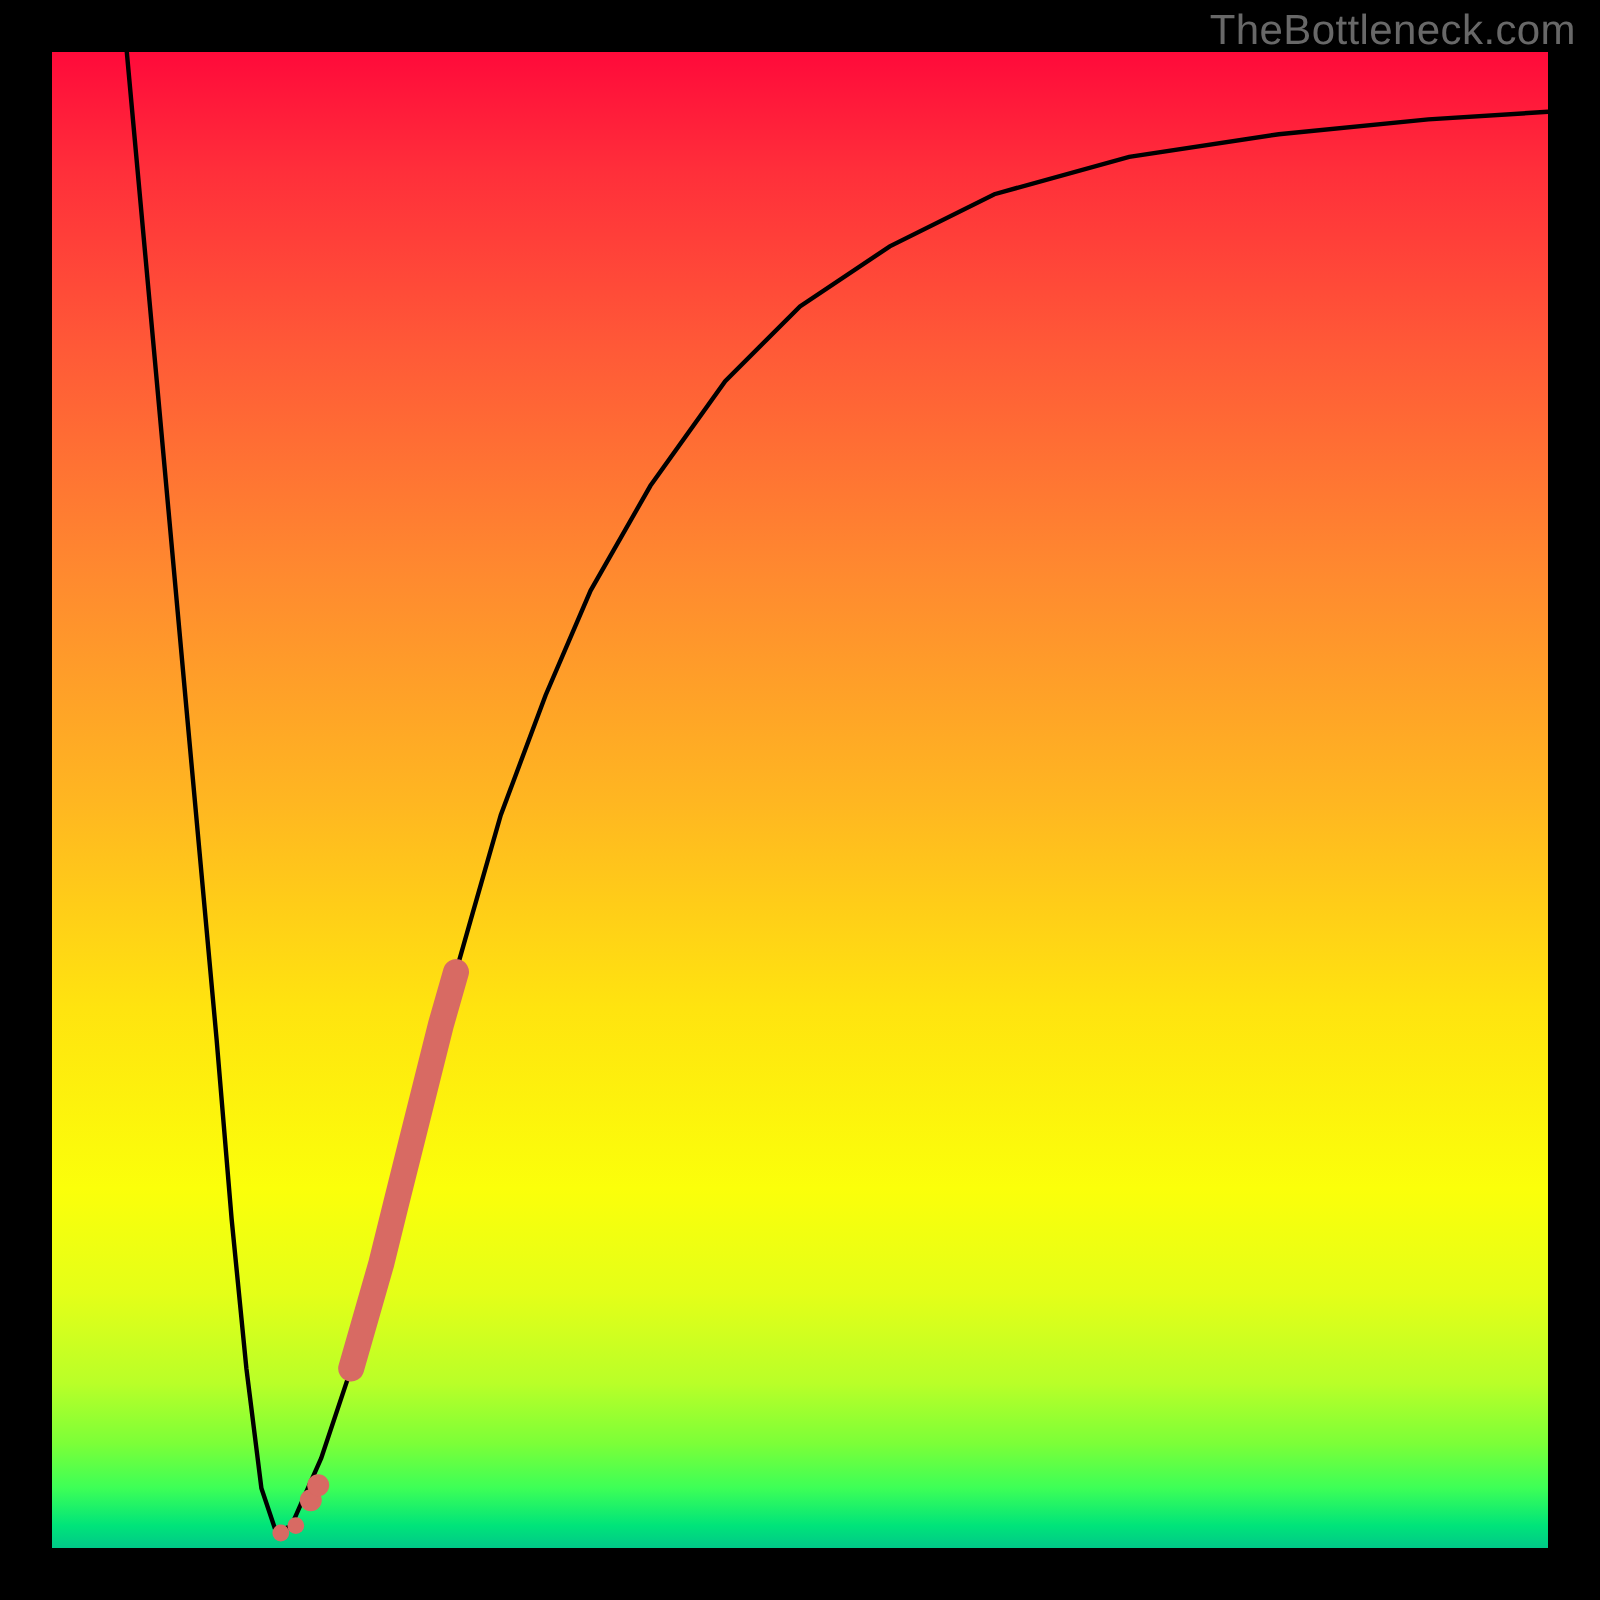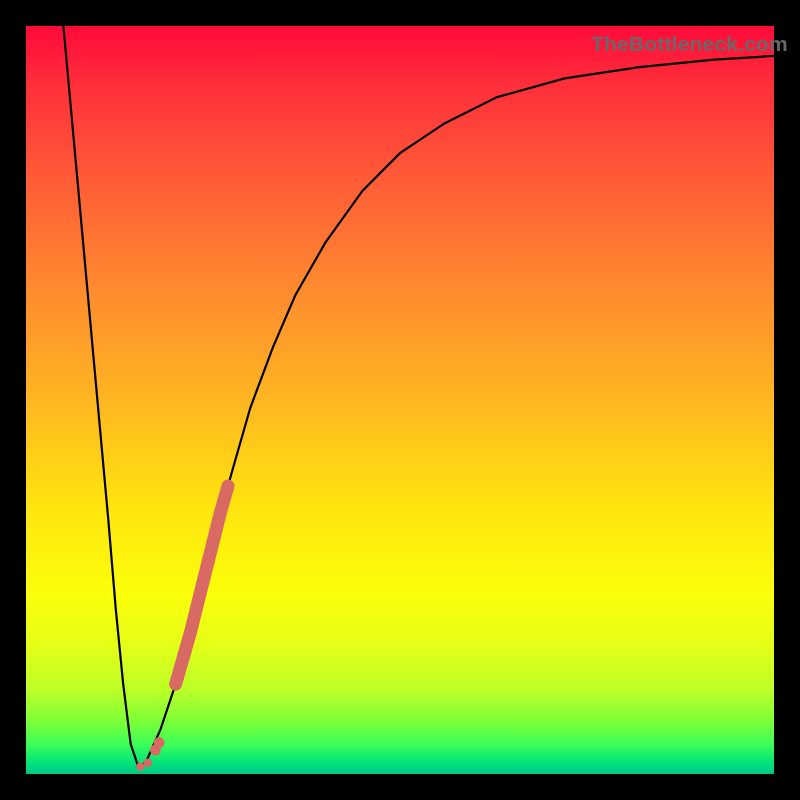--- a/index.html
+++ b/index.html
@@ -48,24 +48,23 @@
       #00e47a 98.5%,
       #00c888 100%
     );
   }
   .watermark {
     position: absolute;
     top: 4px;
     right: 12px;
     color: #686868;
     font-size: 21px;
-    font-weight: 700;
+    font-weight: 400;
     letter-spacing: 0.2px;
     user-select: none;
-    margin-top: 28px;
   }
   svg.curve {
     position: absolute;
     left: 0;
     top: 0;
     width: 100%;
     height: 100%;
   }
 </style>
 </head>

